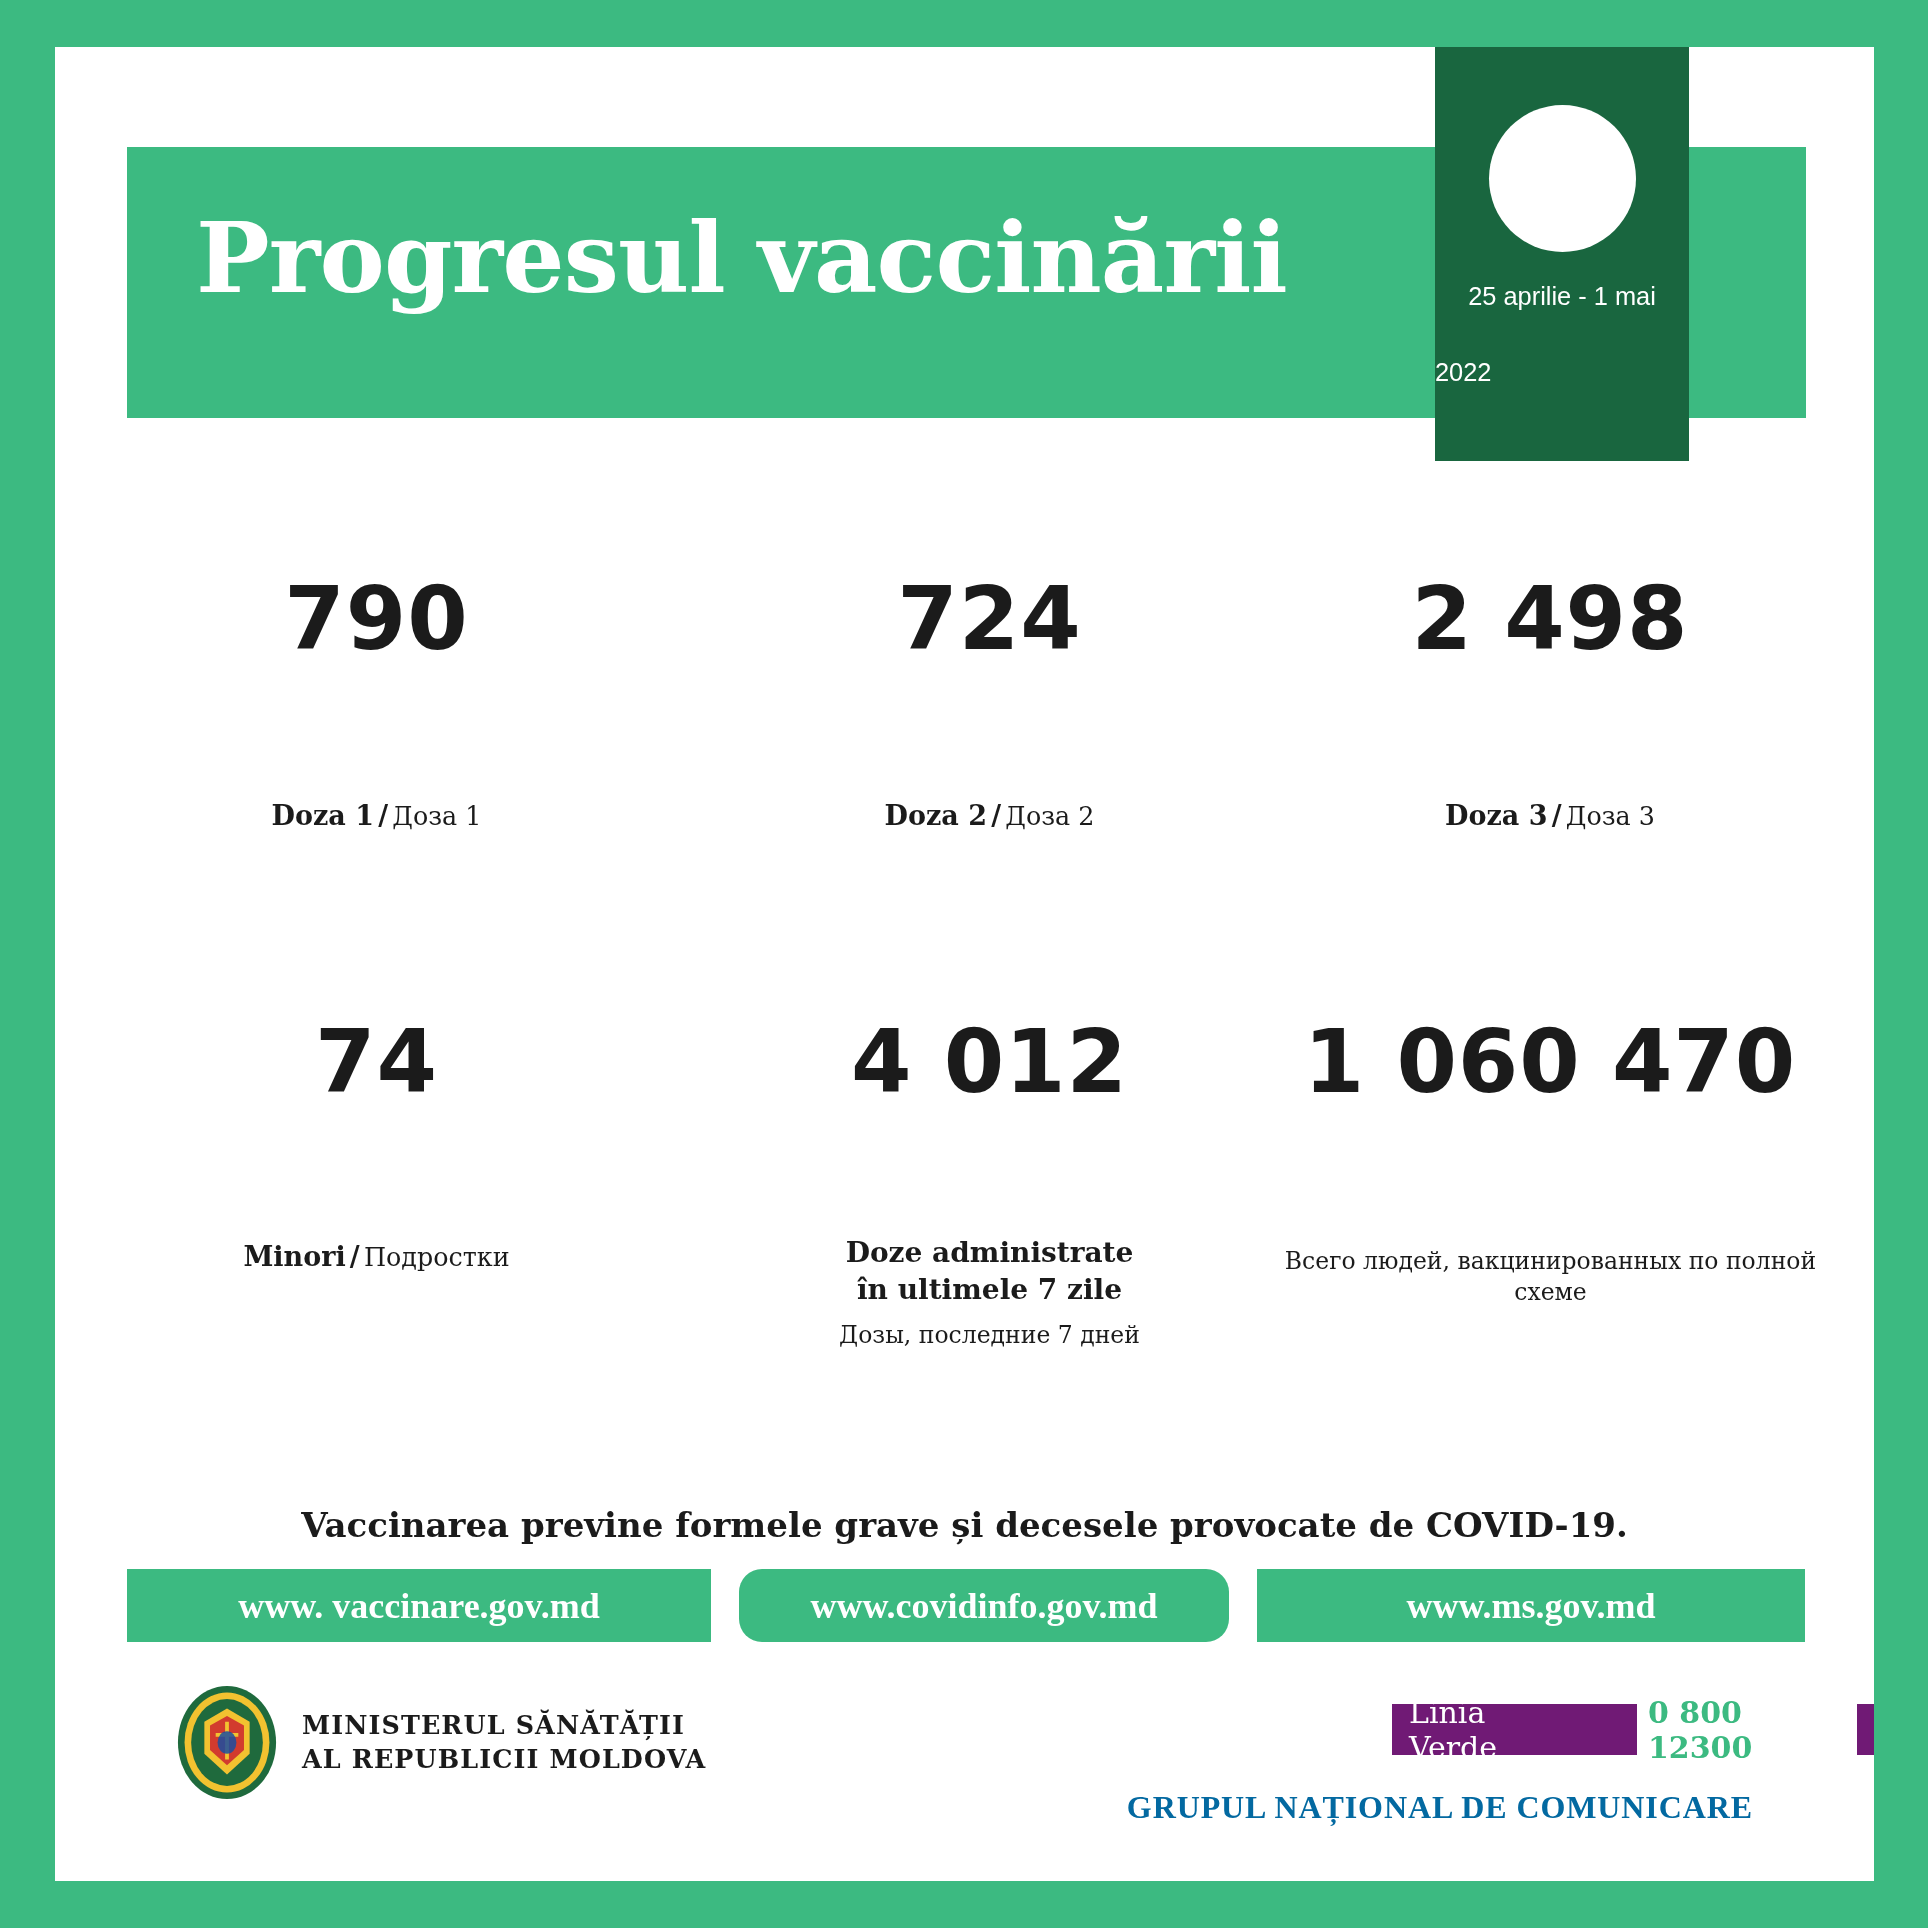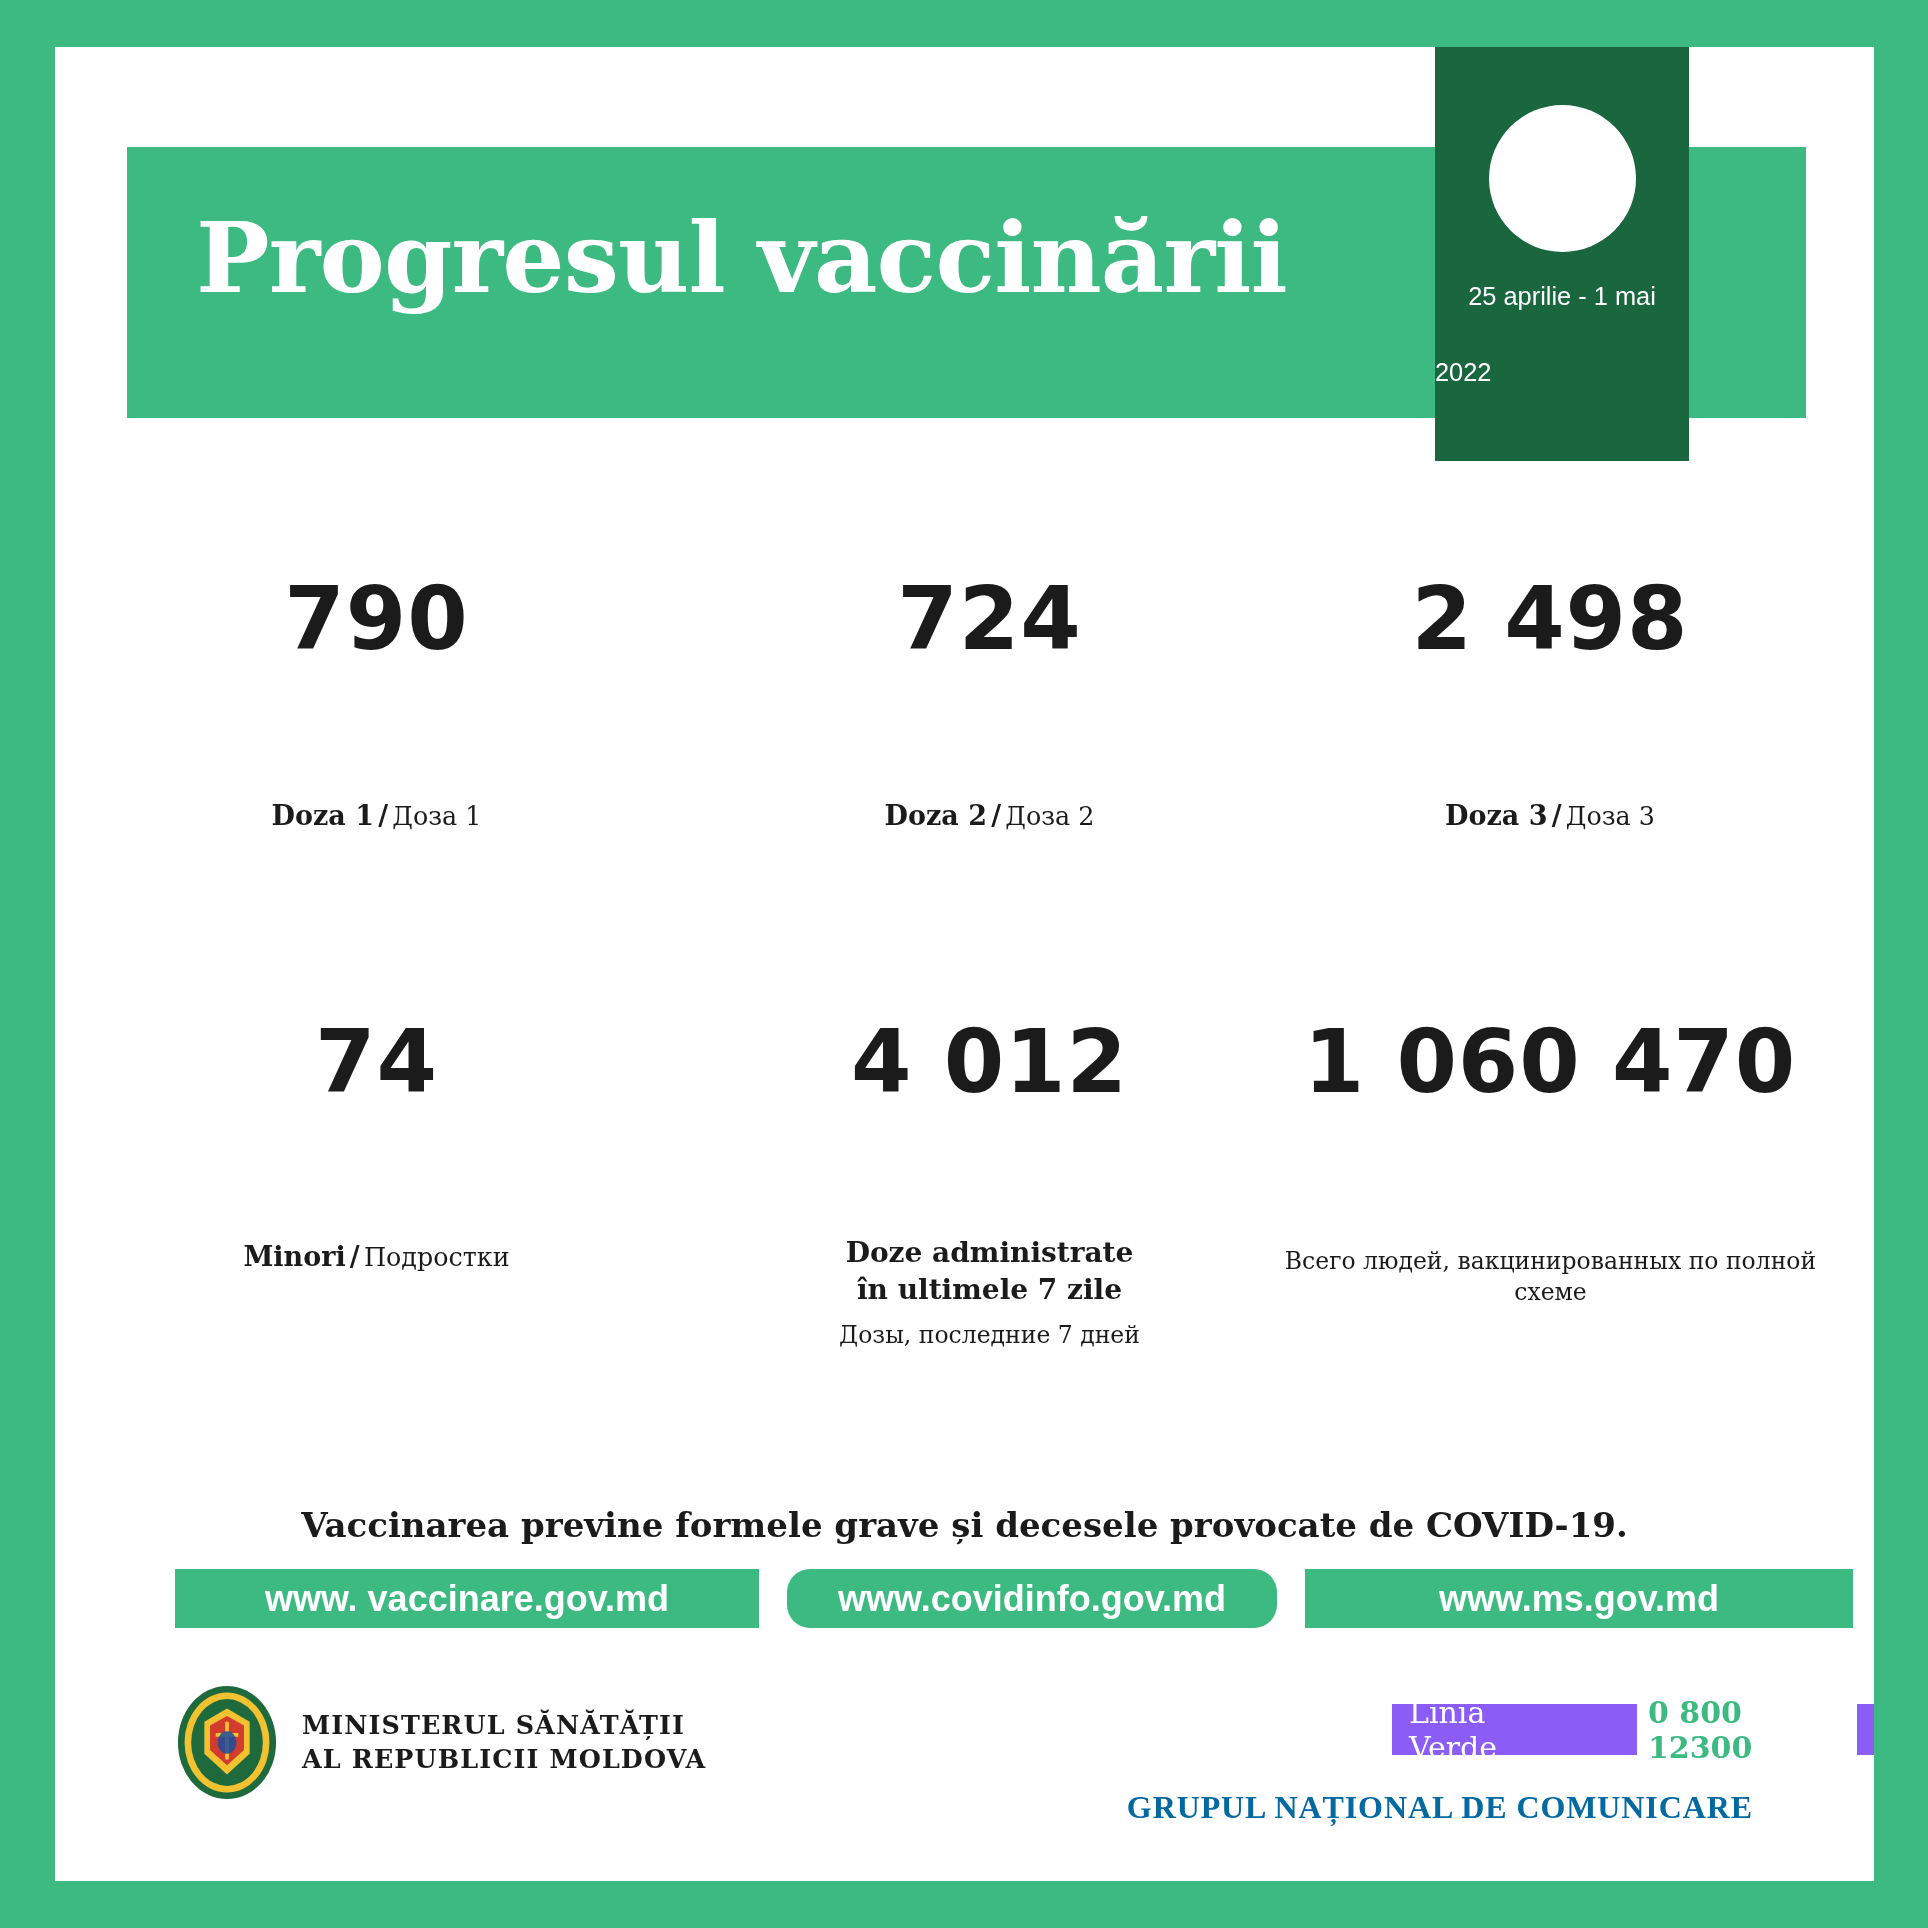--- a/index.html
+++ b/index.html
@@ -159,25 +159,24 @@
   }
 
   
   .link-box {
     position: absolute;
     background: #3cba81;
     display: flex;
     align-items: center;
     justify-content: center;
     color: #ffffff;
-    font-family: Liberation Sans, sans-serif;
+    font-family: Liberation Serif, serif;
     font-weight: bold;
     font-size: 36px;
-    height: 59px;
-    margin-left: 48px;
+    height: 73px;
   }
 
   
   .emblem {
     position: absolute;
     left: 121px;
     top: 1637px;
     width: 102px;
     height: 117px;
   }
@@ -190,21 +189,21 @@
     font-size: 25.4px;
     line-height: 1.35;
     letter-spacing: 1.1px;
     color: #1b1b1b;
   }
   .hotline {
     position: absolute;
     left: 1337px;
     top: 1657px;
     height: 51px;
-    background: #8b5cf6;
+    background: #701a75;
     display: flex;
     align-items: center;
     padding: 0 17px;
     gap: 48px;
   }
   .hotline-label {
     font-family: "DejaVu Serif", serif;
     font-size: 30px;
     color: #ffffff;
     margin-right: 15px;

